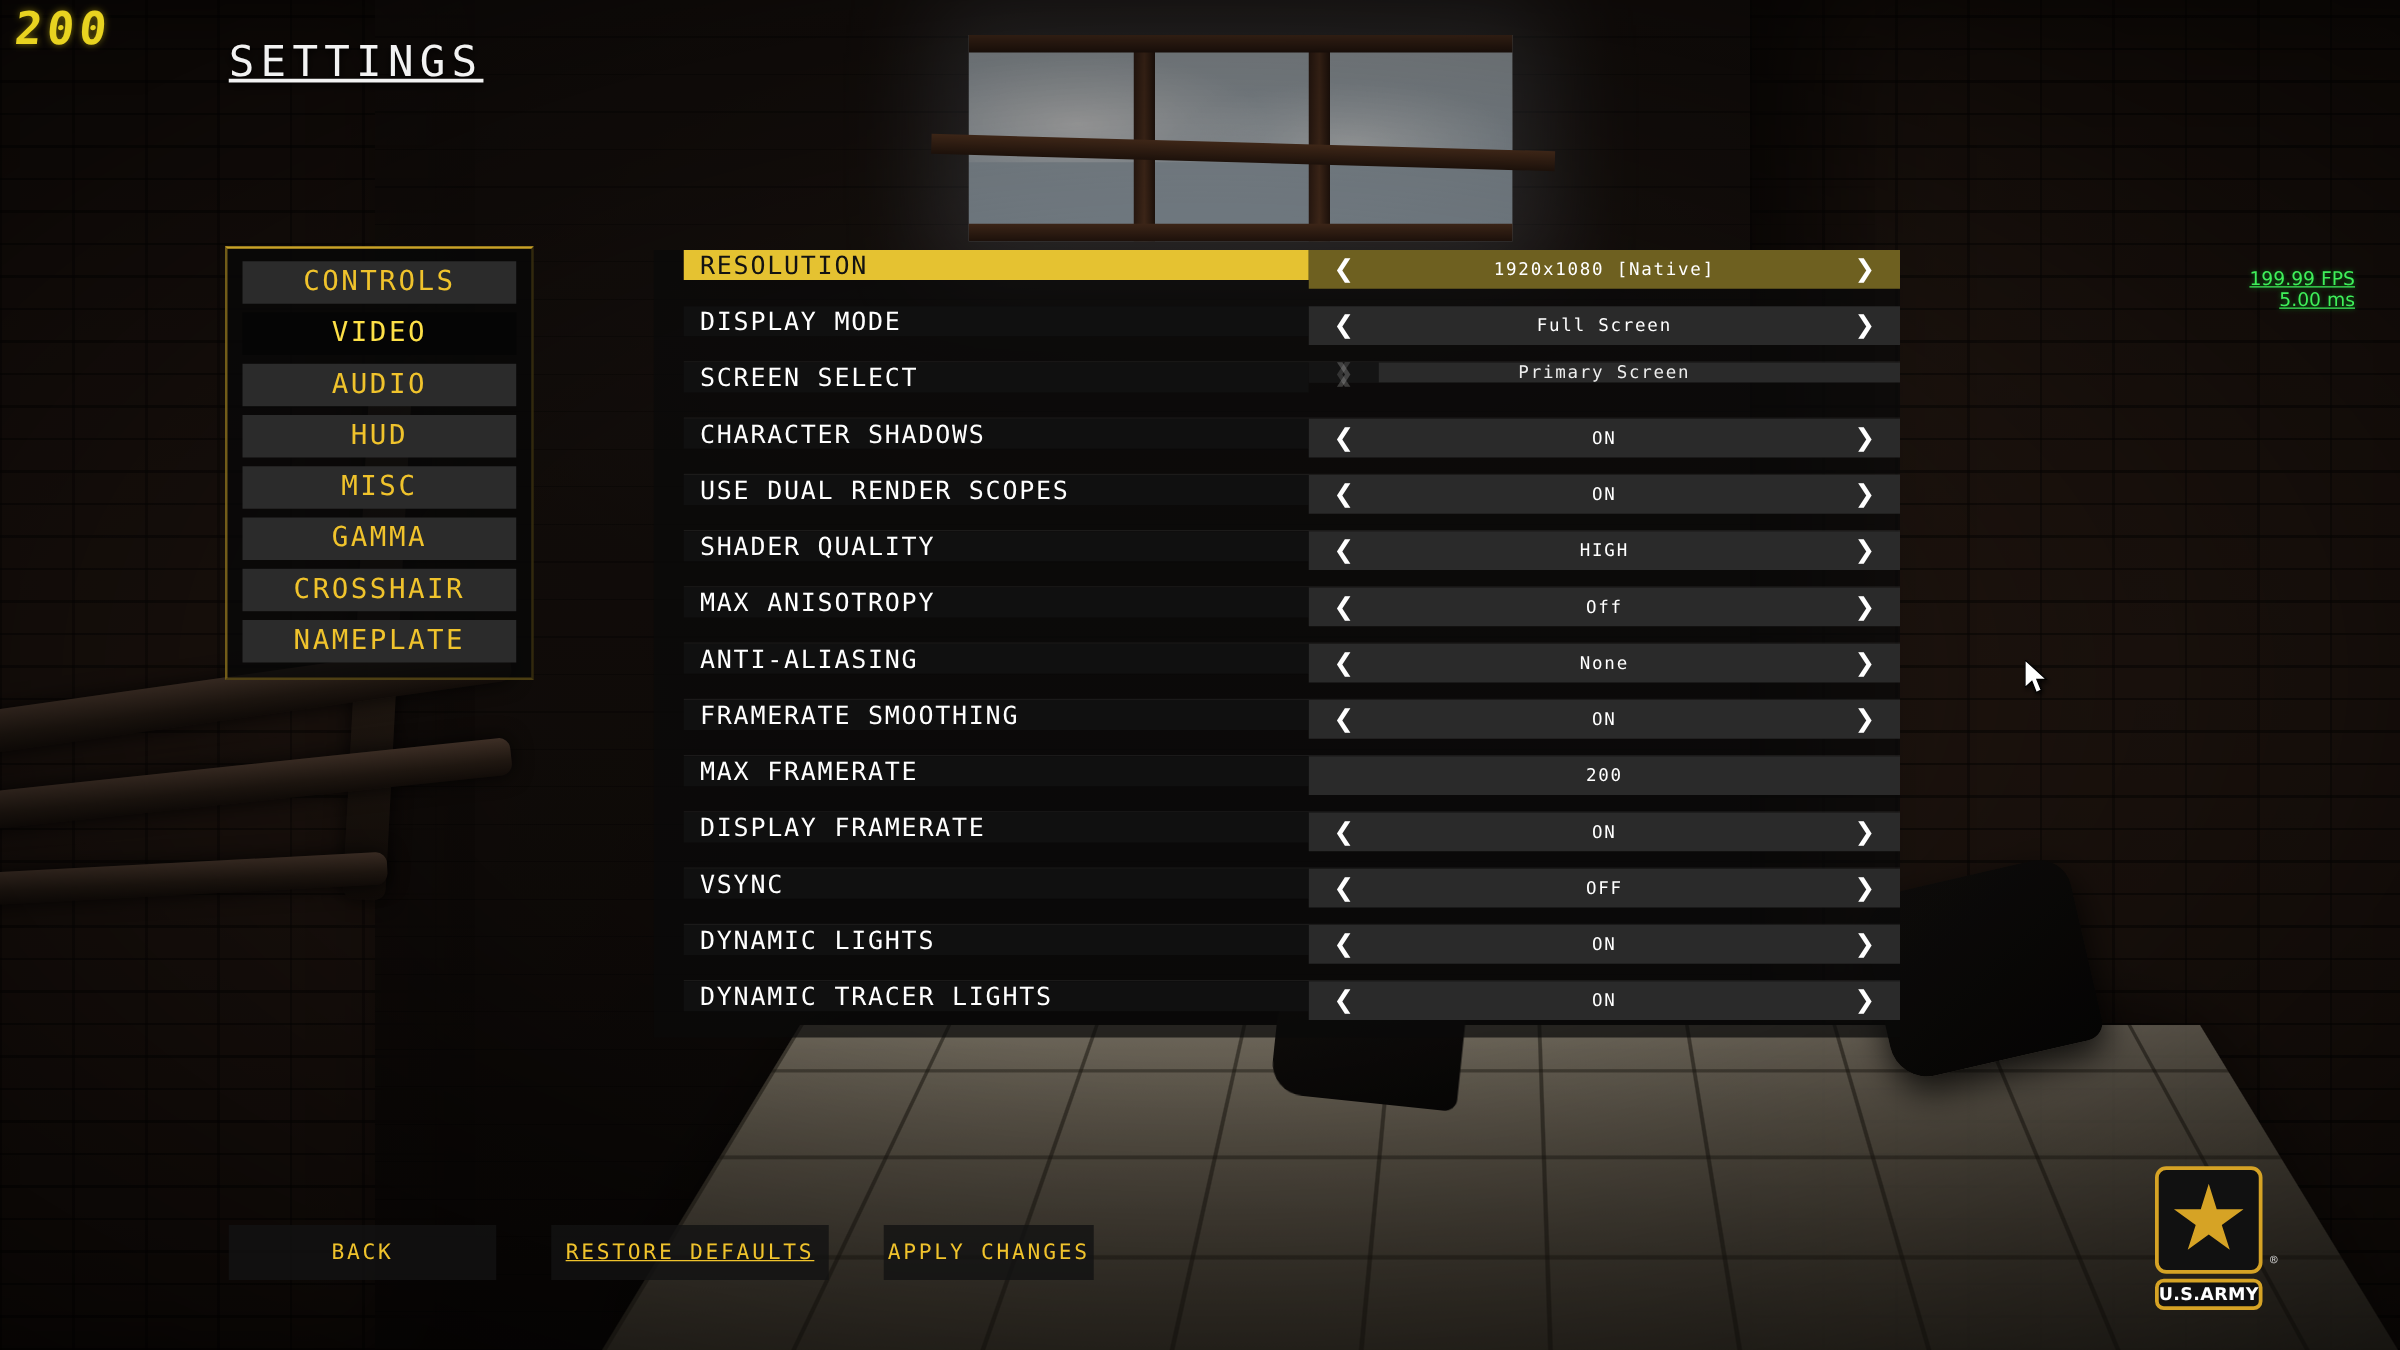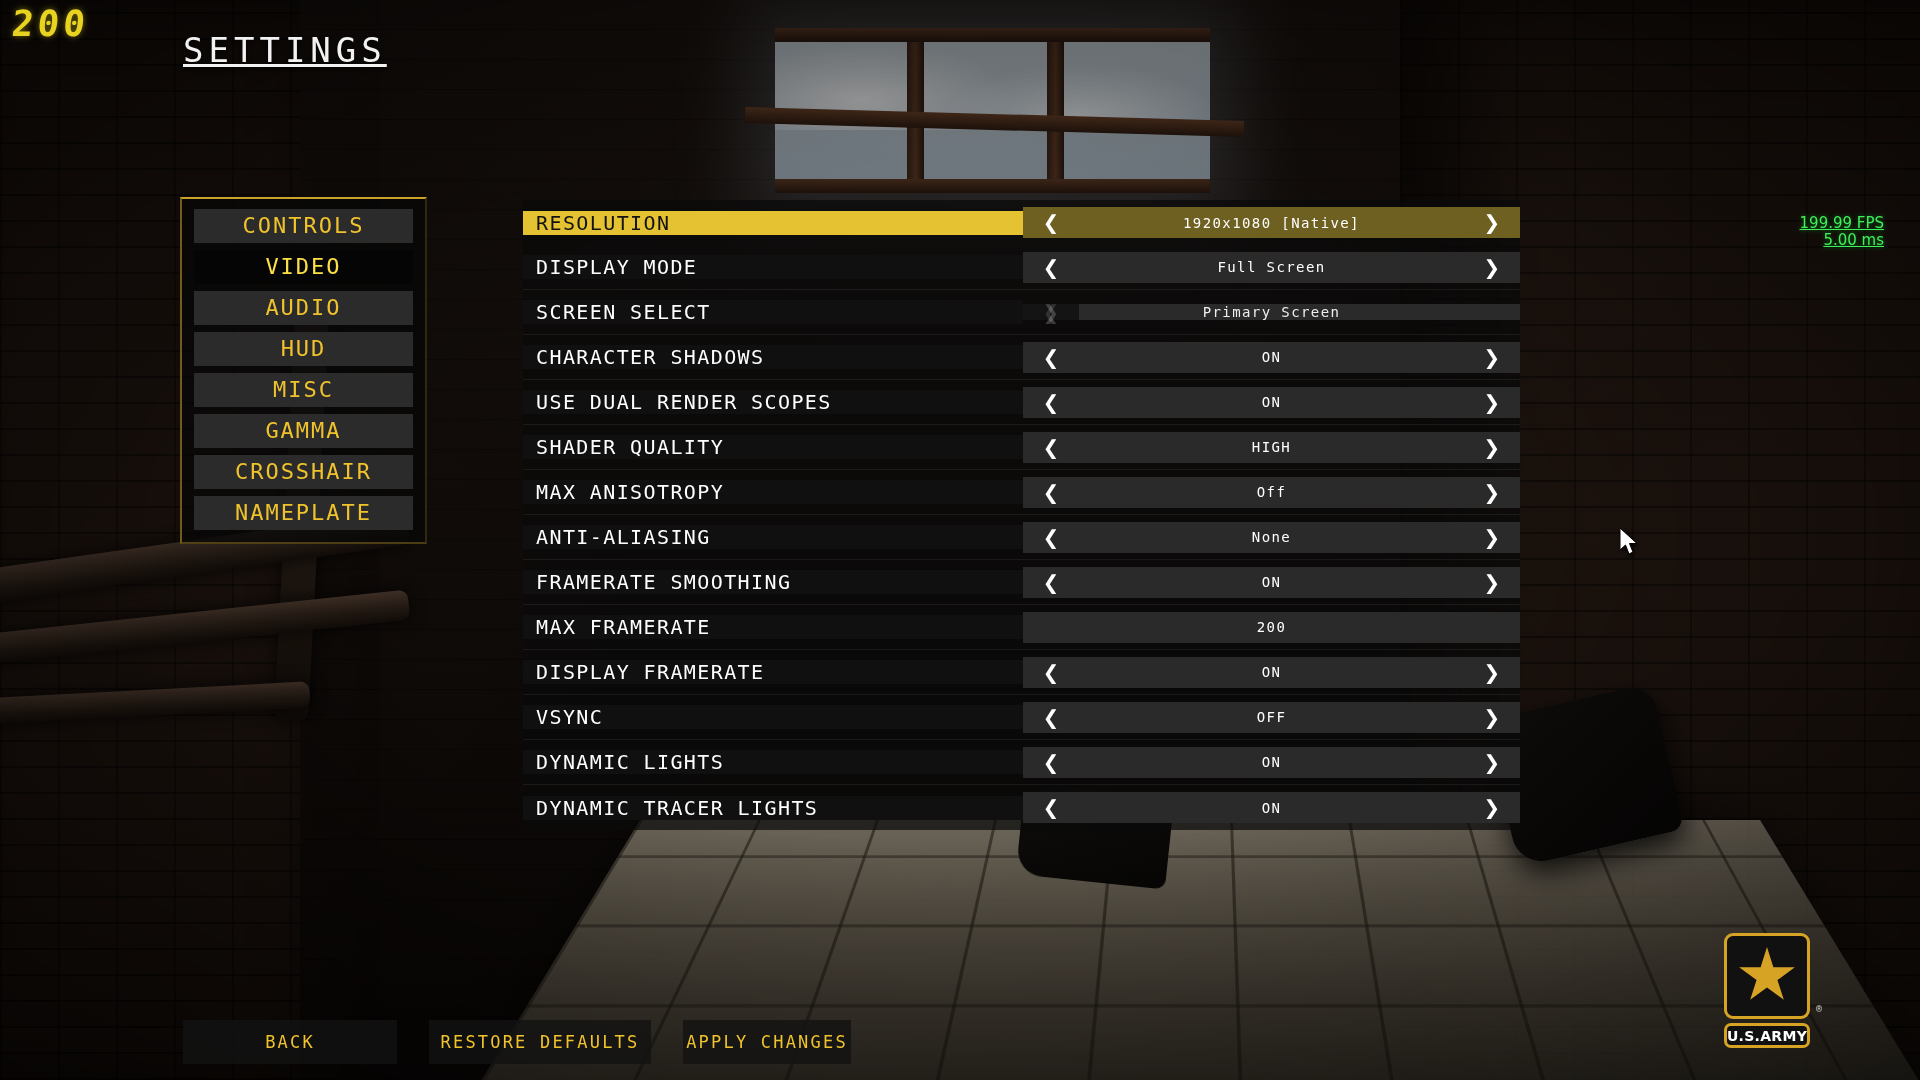--- a/index.html
+++ b/index.html
@@ -166,22 +166,23 @@
   }
 
   
   #settings-panel{
     position:absolute; left:523px; top:200px;
     width:997px;
     background:rgba(10,10,10,.72);
     display:flex; flex-direction:column;
   }
   .srow{
-    display:flex; height:45px; align-items:center;
+    display:flex; height:45px; align-items:flex-start;
     border-bottom:1px solid rgba(255,255,255,.07);
+    margin-left:24px;
   }
   .srow:last-child{ border-bottom:none; }
   .srow .label{
     flex:0 0 500px;
     display:flex; align-items:center;
     padding-left:13px;
     font-size:20px; letter-spacing:1.4px;
     color:#ffffff;
     background:#101010;
   }
@@ -212,33 +213,33 @@
   .srow.selected .valwrap{
     background:#6e6020;
   }
   .srow.selected{ border-bottom:none; }
 
   
   .srow.disabled .value{ color:rgba(255,255,255,.92); }
 
   
   #footer{
-    position:absolute; left:183px; top:1020px;
-    display:flex; gap:32px; align-items:center;
+    position:absolute; left:183px; top:980px;
+    display:flex; gap:44px; align-items:center;
   }
   .fbtn{
     background:rgba(18,18,18,.82);
     color:#f0c32c;
     font-size:17px; letter-spacing:2.2px;
     padding:12px 0;
     text-align:center;
     cursor:pointer; user-select:none;
   }
   #btn-back{ width:214px; }
-  #btn-restore{ width:222px; }
+  #btn-restore{ width:222px;text-decoration:underline; }
   #btn-apply{ width:168px; }
 
   
   #army-logo{
     position:absolute; right:110px; bottom:32px;
     width:86px;
     display:flex; flex-direction:column; align-items:center; gap:4px;
   }
   .logo-box{
     width:86px; height:86px;

